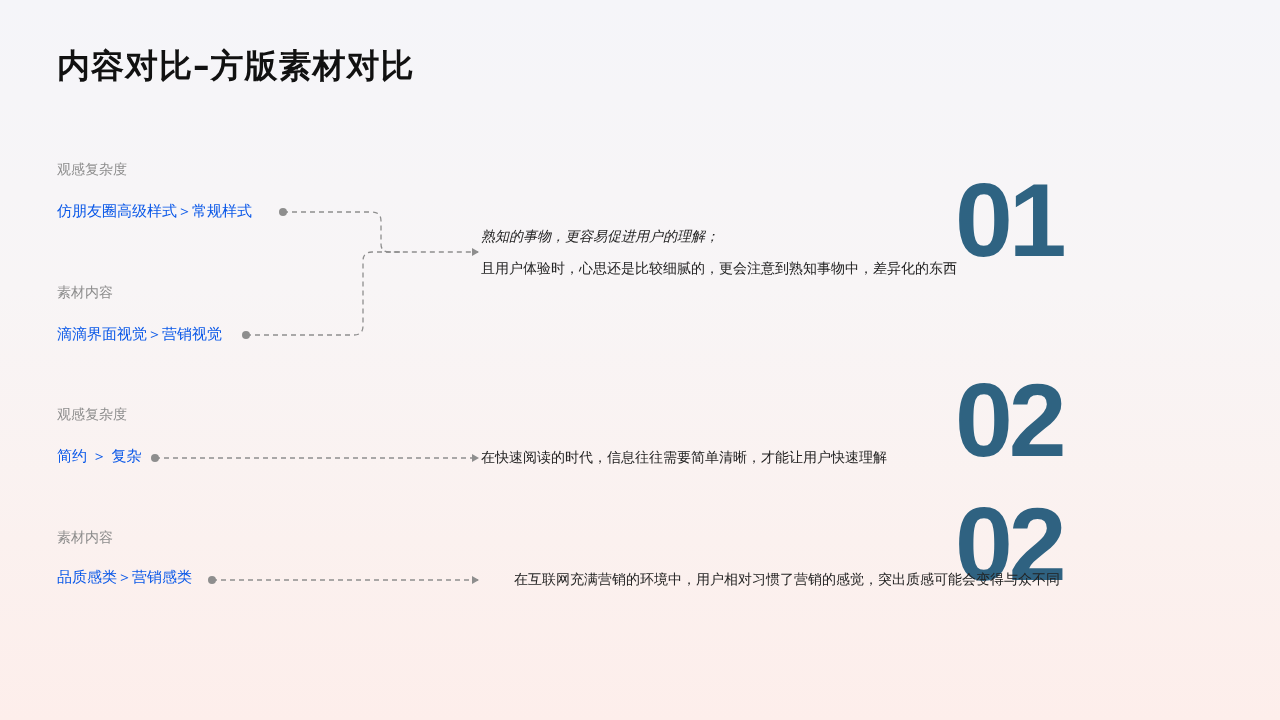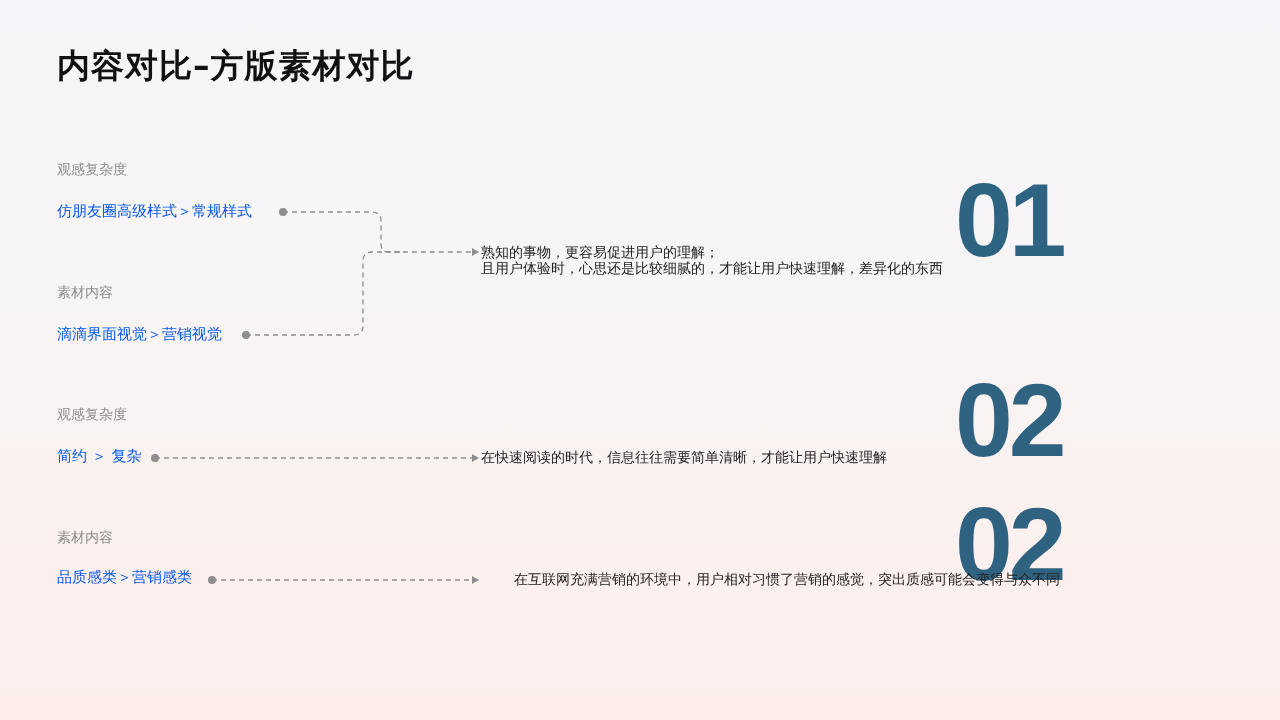--- a/index.html
+++ b/index.html
@@ -58,22 +58,22 @@
     <circle cx="246" cy="335" r="4"></circle>
     <circle cx="155" cy="458" r="4"></circle>
     <circle cx="212" cy="580" r="4"></circle>
   </g>
 </svg>
 
 <div class="label" style="top:161px;">观感复杂度</div>
 <div class="compare" style="top:202px;">仿朋友圈高级样式＞常规样式</div>
 <div class="label" style="top:284px;">素材内容</div>
 <div class="compare" style="top:325px;">滴滴界面视觉＞营销视觉</div>
-<div class="desc" style="top:244px;">熟知的事物，更容易促进用户的理解；</div>
-<div class="desc" style="top:260px;">且用户体验时，心思还是比较细腻的，才能让用户快速理解，差异化的东西</div>
+<div class="desc" style="top:228px;font-style:italic;">熟知的事物，更容易促进用户的理解；</div>
+<div class="desc" style="top:260px;">且用户体验时，心思还是比较细腻的，更会注意到熟知事物中，差异化的东西</div>
 
 <div class="label" style="top:406px;">观感复杂度</div>
 <div class="compare" style="top:447px;">简约 ＞ 复杂</div>
 <div class="desc" style="top:449px;">在快速阅读的时代，信息往往需要简单清晰，才能让用户快速理解</div>
 
 <div class="label" style="top:529px;">素材内容</div>
 <div class="compare" style="top:568px;">品质感类＞营销感类</div>
 <div class="desc" style="top:571px;margin-left:33px;">在互联网充满营销的环境中，用户相对习惯了营销的感觉，突出质感可能会变得与众不同</div>
 
 </body></html>

